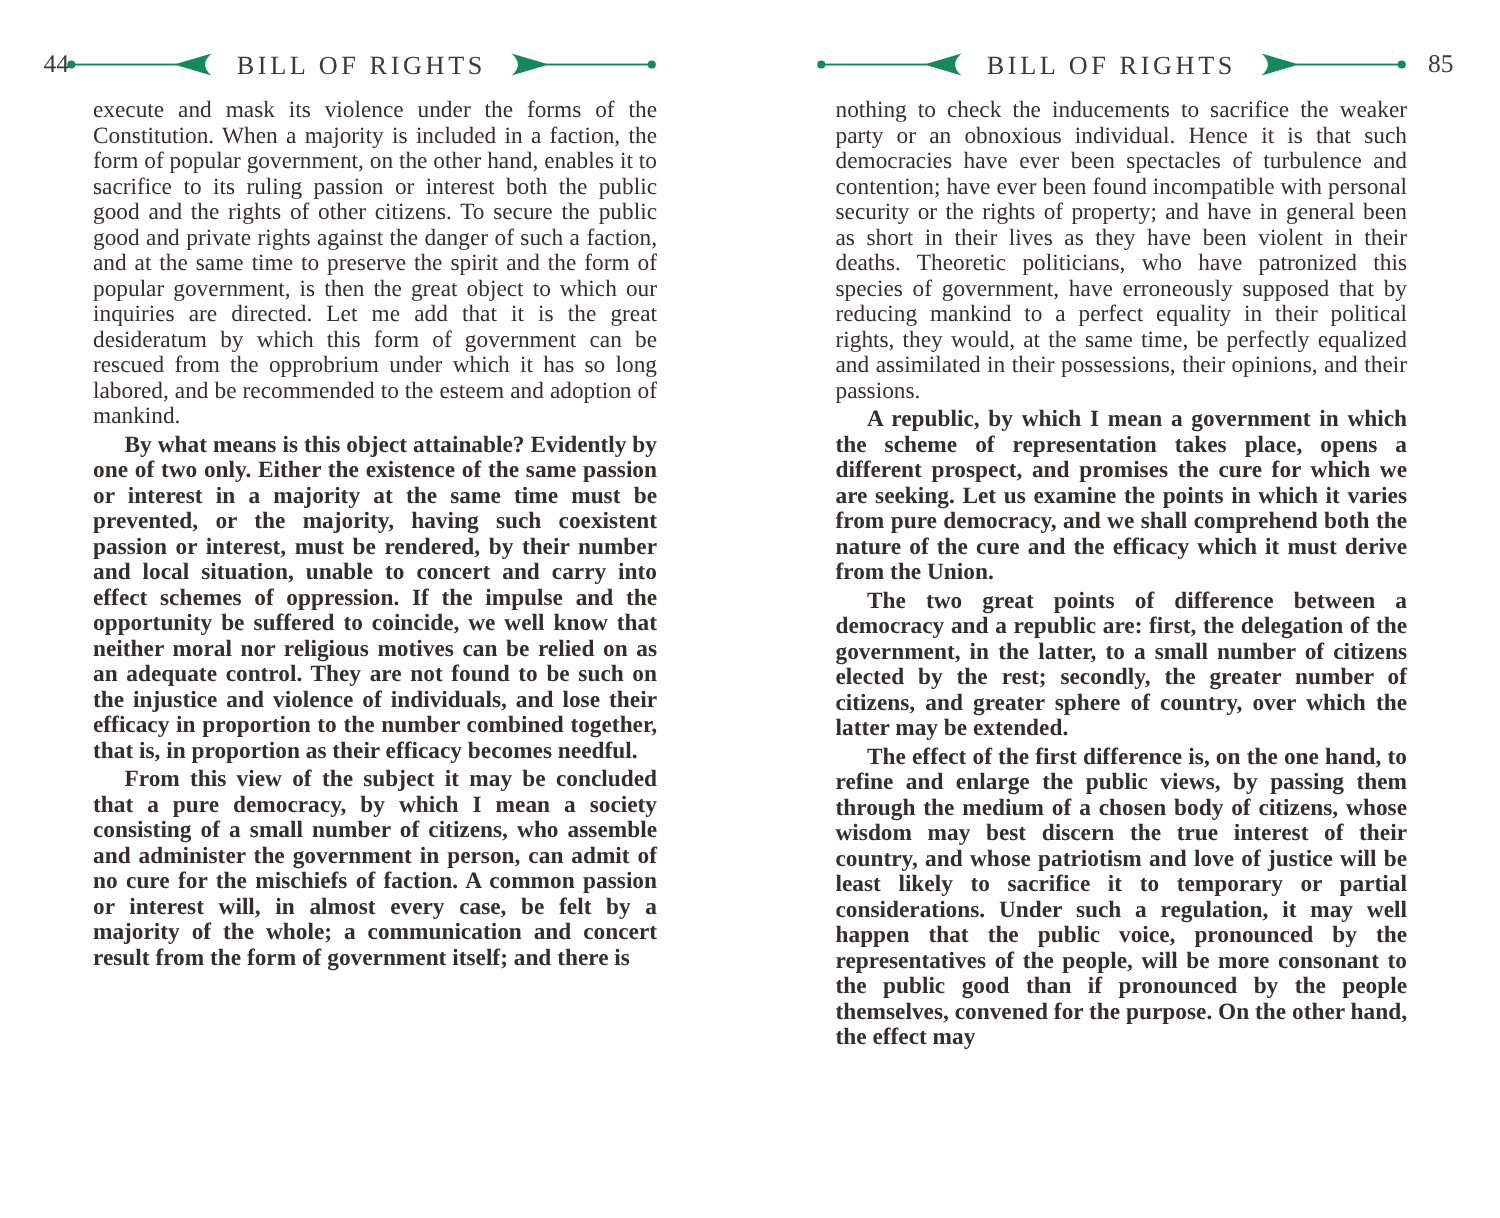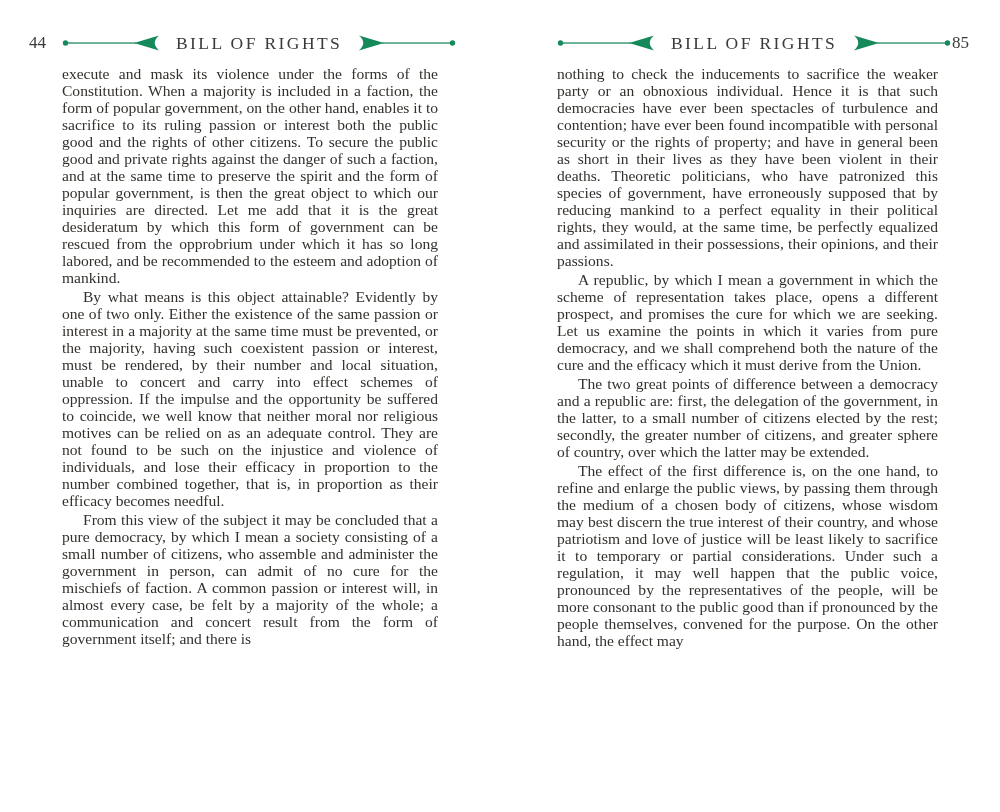--- a/index.html
+++ b/index.html
@@ -22,21 +22,21 @@
     width:500px;
     position:relative;
     padding-top:30px;
   }
   .page-inner-left{ padding:0 62px 0 62px; }
   .page-inner-right{ padding:0 62px 0 57px; }
 
   .running-header{
     display:flex;
     align-items:center;
-    justify-content:space-between;
+    justify-content:flex-end;
     gap:16px;
     height:26px;
   }
   .running-title{
     font-size:17.5px;
     font-weight:normal;
     letter-spacing:2.4px;
     color:var(--heading);
     margin:0;
     white-space:nowrap;
@@ -53,21 +53,21 @@
 
   .page-body{
     margin-top:9px;
     font-size:15.55px;
     line-height:17px;
     text-align:justify;
     color:var(--text);
   }
   .page-body p{ margin:0; }
   .page-body p + p{ margin-top:2px; }
-  .page-body p.indent{ text-indent:21px; }
+  .page-body p.indent{ text-indent:21px;font-weight:bold; }
 </style>
 </head>
 <body>
 
 <div class="spread">
 
   <section class="page">
     <span class="page-num page-num-left">44</span>
     <div class="page-inner-left">
       <header class="running-header">

